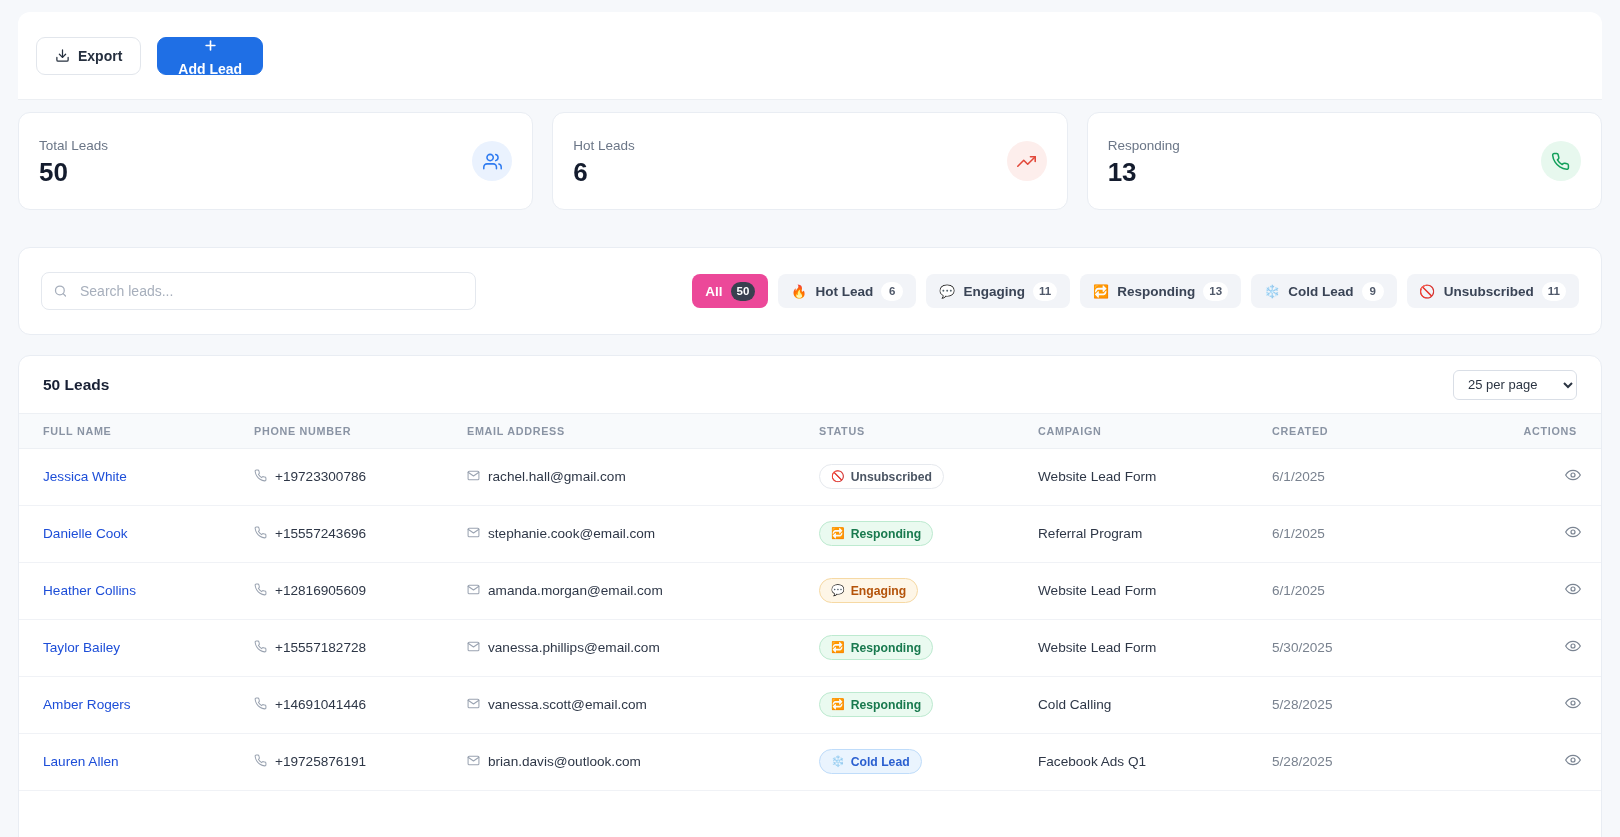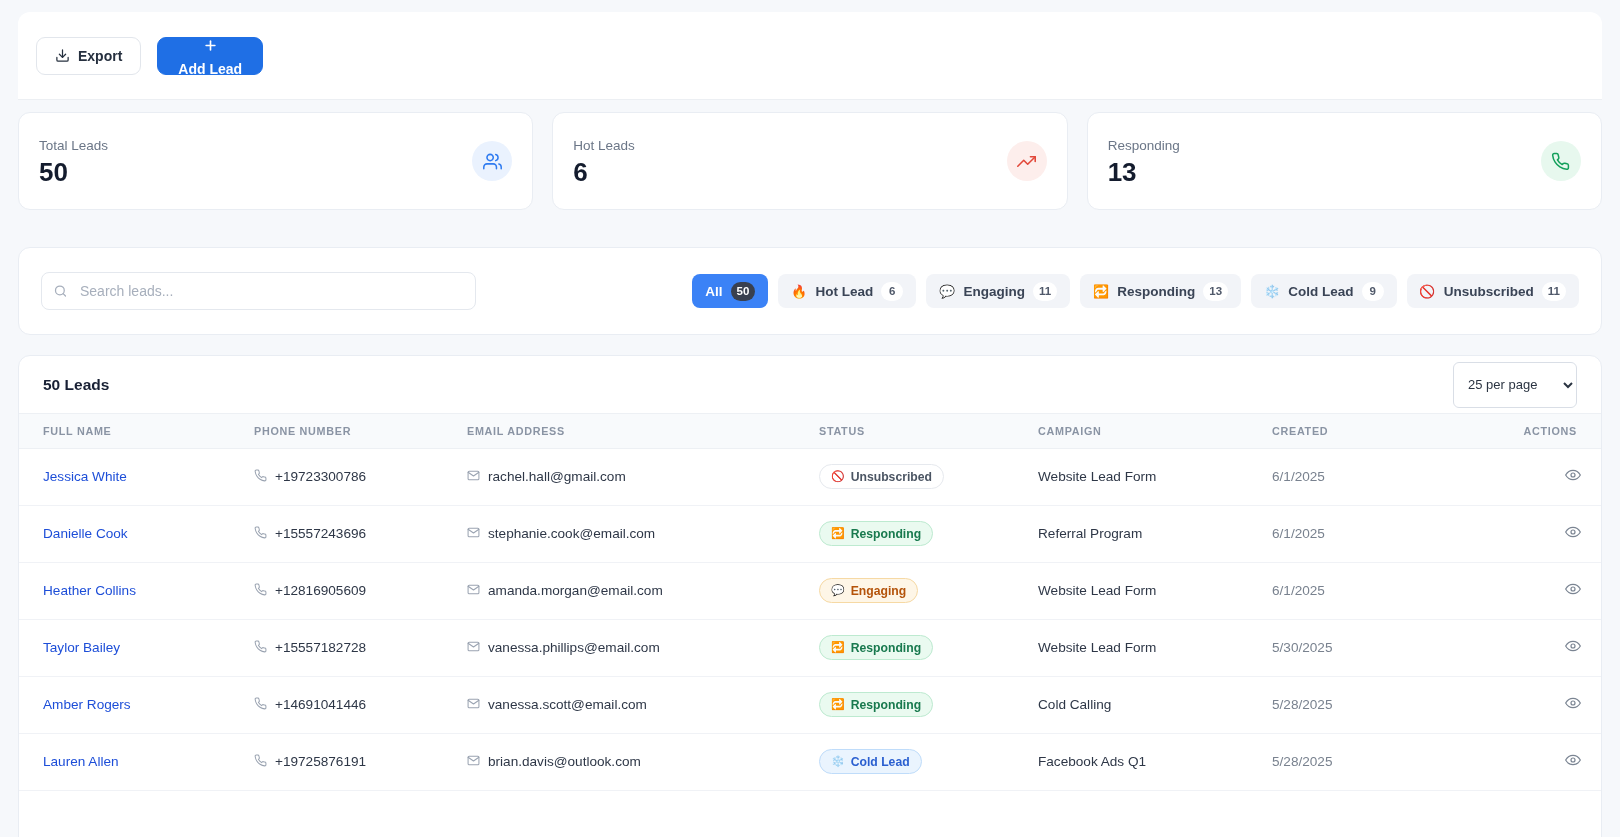--- a/index.html
+++ b/index.html
@@ -157,21 +157,21 @@
     gap: 8px;
     padding: 0 13px;
     border-radius: 8px;
     background: #f2f4f8;
     font-size: 13.5px;
     font-weight: 600;
     color: #3a4456;
     cursor: pointer;
     white-space: nowrap;
   }
-  .chip.active { background: #3b82f6; color: #ffffff; }
+  .chip.active { background: #ec4899; color: #ffffff; }
   .chip-count {
     font-size: 11.5px;
     font-weight: 700;
     background: #ffffff;
     color: #50596a;
     border-radius: 20px;
     min-width: 22px;
     height: 19px;
     padding: 0 6px;
     display: inline-flex;
@@ -193,21 +193,21 @@
   .table-head-bar {
     height: 58px;
     display: flex;
     align-items: center;
     justify-content: space-between;
     padding: 0 24px;
     border-bottom: 1px solid #edf0f4;
   }
   .table-title { font-size: 15.5px; font-weight: 700; color: #182034; }
   .per-page {
-    height: 46px;
+    height: 30px;
     border: 1px solid #d9dee6;
     border-radius: 6px;
     background: #ffffff;
     font-size: 13px;
     font-family: "Liberation Sans", sans-serif;
     color: #2b3442;
     padding: 0 6px 0 10px;
     cursor: pointer;
     min-width: 124px;
   }

